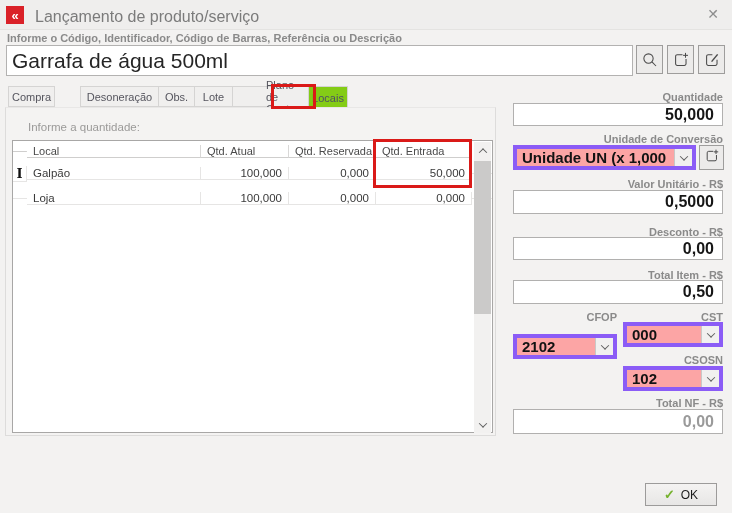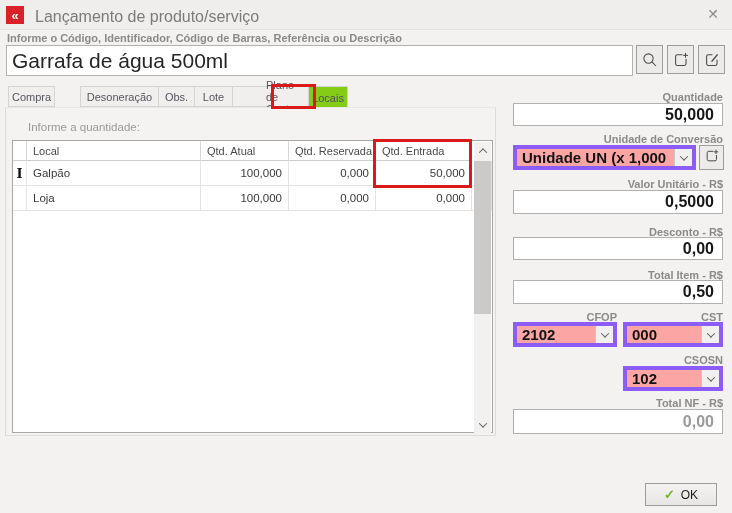--- a/index.html
+++ b/index.html
@@ -34,21 +34,21 @@
   .tab { height:21px; border:1px solid #d5d4d3; border-bottom:1px solid #d5d4d3;
     background:#f0efee; font-size:11px; color:#55555e; display:flex;
     align-items:center; justify-content:center; margin-right:-1px; }
   .tab.active { background:#84cc16; height:22px; border-bottom:none; color:#4e5064; }
   
   .tab-panel { position:absolute; left:5px; top:107px; width:491px; height:329px;
     background:#f4f3f2; border:1px solid #dddcdb; border-top:1px solid #e8e7e6; }
   .hint { position:absolute; left:28px; top:121px; font-size:11.5px; color:#9b9a99; font-weight:400; }
   .grid { position:absolute; left:12px; top:140px; width:481px; height:293px;
     background:#fff; border:1px solid #a8a7a6; display:flex; flex-direction:column; }
-  .grid-row { display:flex; width:100%; }
+  .grid-row { display:flex; width:100%;align-items:center; }
   .gh { height:20px; font-size:11px; color:#4a4a4a; }
   .gc { border-right:1px solid #d9d8d7; border-bottom:1px solid #cfcecd;
     padding:0 6px; display:flex; align-items:center; overflow:hidden; white-space:nowrap; }
   .gr { height:25px; font-size:11.5px; color:#3a3a3a; }
   .gr .gc { border-right:1px solid #e6e5e4; border-bottom:1px solid #e6e5e4; }
   .c-ind { width:14px; padding:0 2px; justify-content:center; }
   .c-local { width:174px; }
   .c-num { width:88px; }
   .c-num2 { width:87px; }
   .c-num3 { width:96px; }
@@ -214,21 +214,21 @@
   <div class="inputbox" style="left:513px; top:190px; width:210px; height:24px;">0,5000</div>
 
   <div class="lbl r-lbl" style="right:9px; top:226px;">Desconto - R$</div>
   <div class="inputbox" style="left:513px; top:237px; width:210px; height:23px;">0,00</div>
 
   <div class="lbl r-lbl" style="right:9px; top:269px;">Total Item - R$</div>
   <div class="inputbox" style="left:513px; top:280px; width:210px; height:24px;">0,50</div>
 
   <div class="lbl r-lbl" style="right:115px; top:311px;">CFOP</div>
   <div class="lbl r-lbl" style="right:9px; top:311px;">CST</div>
-  <div class="combo" style="left:513px; top:322px; width:104px; height:25px;">
+  <div class="combo" style="left:513px; top:334px; width:104px; height:25px;">
     <div class="val">2102</div>
     <div class="drop">
         <span class="chev down"></span>
       </div>
   </div>
   <div class="combo" style="left:623px; top:322px; width:100px; height:25px;gap:20px;">
     <div class="val">000</div>
     <div class="drop">
         <span class="chev down"></span>
       </div>

